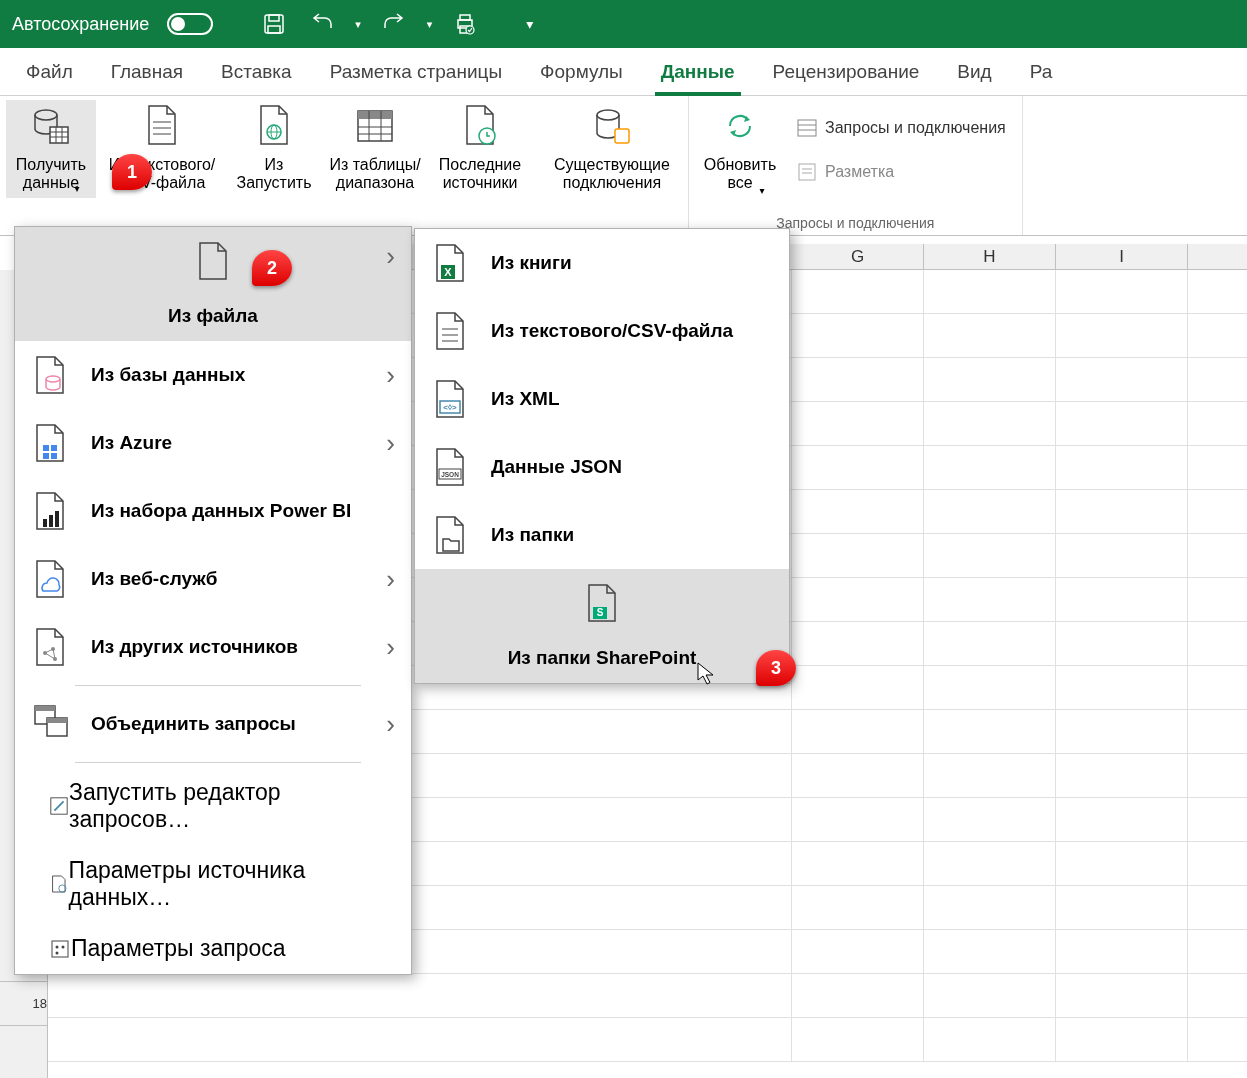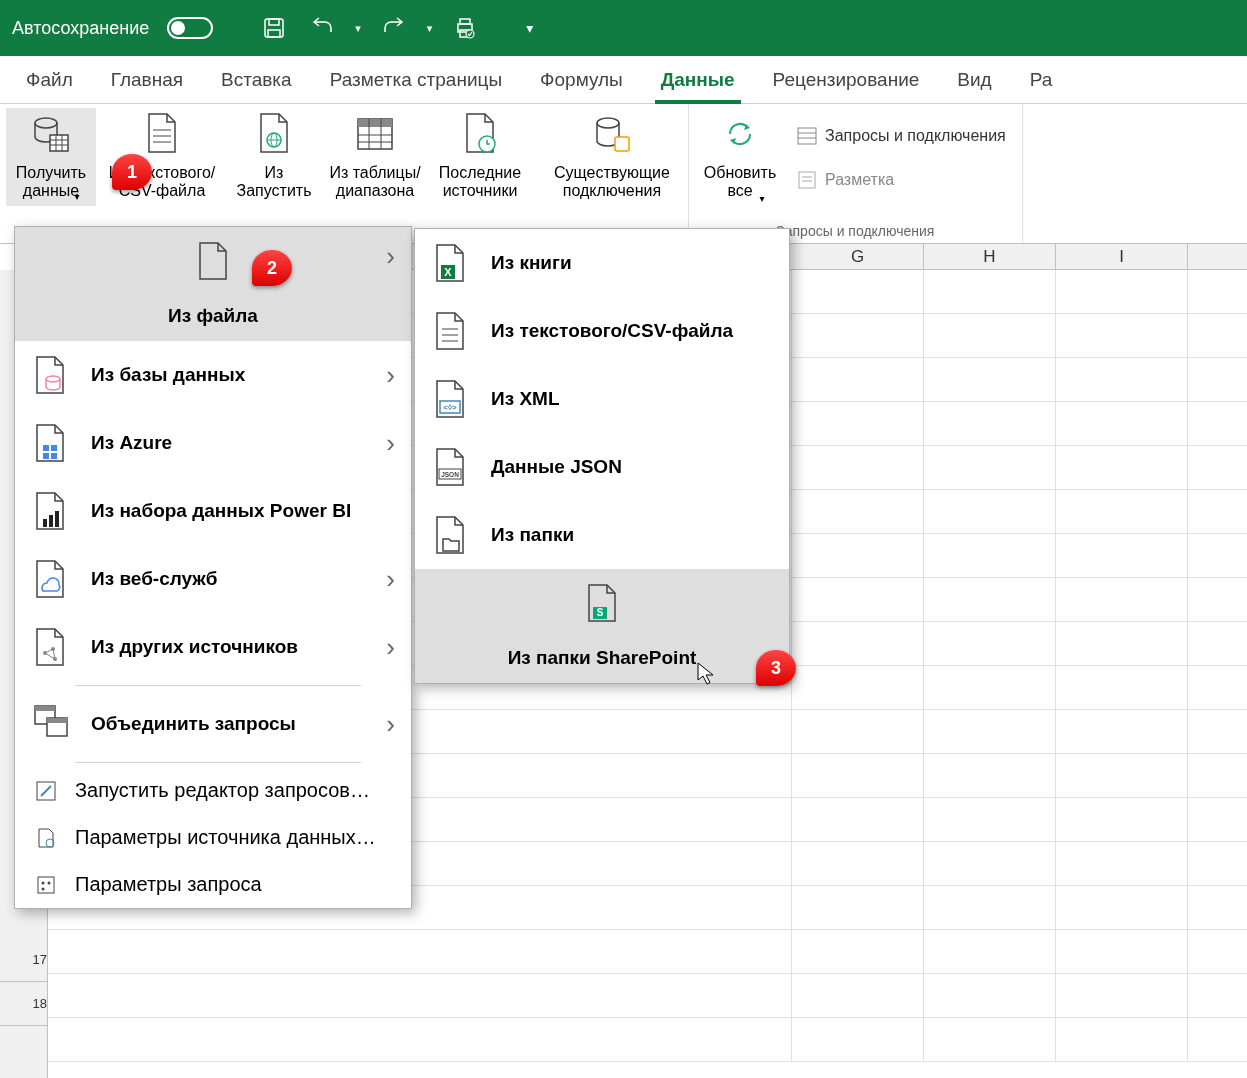--- a/index.html
+++ b/index.html
@@ -1,18 +1,18 @@
 <!DOCTYPE html>
 <html><head>
 <meta charset="utf-8">
 <style>
 * { margin: 0; padding: 0; box-sizing: border-box; font-family: 'Segoe UI', Tahoma, sans-serif; }
 body { background: #fff; width: 1247px; height: 1078px; overflow: hidden; position: relative; }
 
-.titlebar { background: #107c41; height: 56px; display: flex; align-items: center; padding: 0 12px; gap: 18px; color: #fff; }
+.titlebar { background: #107c41; height: 48px; display: flex; align-items: center; padding: 0 12px; gap: 18px; color: #fff; }
 .titlebar .autosave-label { font-size: 18px; }
 .titlebar .toggle { width: 46px; height: 22px; border: 2px solid #fff; border-radius: 11px; position: relative; }
 .titlebar .toggle::after { content: ""; position: absolute; width: 14px; height: 14px; background: #fff; border-radius: 50%; top: 2px; left: 2px; }
 .titlebar .tb-btn { width: 30px; height: 30px; display: flex; align-items: center; justify-content: center; }
 
 .ribbon-tabs { height: 48px; display: flex; align-items: flex-end; padding: 0 10px; gap: 6px; border-bottom: 1px solid #d0d0d0; background: #fff; }
 .ribbon-tabs .tab { padding: 10px 16px 12px; font-size: 19px; color: #444; cursor: pointer; position: relative; }
 .ribbon-tabs .tab.active { color: #107c41; font-weight: 600; }
 .ribbon-tabs .tab.active::after { content: ""; position: absolute; left: 10px; right: 10px; bottom: -1px; height: 4px; background: #107c41; }
 
@@ -36,21 +36,21 @@
 .grid { position: absolute; top: 26px; left: 48px; right: 0; bottom: 0; background: #fff; }
 .grid .row { display: flex; height: 44px; border-bottom: 1px solid #e0e0e0; }
 .grid .cell { width: 132px; border-right: 1px solid #e0e0e0; }
 
 .menu { position: absolute; background: #fff; border: 1px solid #b0b0b0; box-shadow: 4px 4px 12px rgba(0,0,0,0.3); }
 .menu .mitem { padding: 14px 18px; display: flex; align-items: center; gap: 24px; font-size: 19px; font-weight: 600; cursor: pointer; position: relative; }
 .menu .mitem.sub::after { content: "›"; position: absolute; right: 16px; font-size: 26px; color: #666; font-weight: 400; }
 .menu .mitem.highlighted { background: #dedede; flex-direction: column; }
 .menu .mitem .micon { width: 34px; height: 40px; flex-shrink: 0; }
 .menu .msep { height: 1px; background: #d0d0d0; margin: 4px 50px 4px 60px; }
-.menu .msimple { padding: 12px 20px; display: flex; align-items: center; gap: 18px; font-size: 20px; cursor: pointer; }
+.menu .msimple { padding: 12px 34px; display: flex; align-items: center; font-size: 23px; cursor: pointer; }
 .menu .msimple .smicon { width: 22px; height: 22px; }
 
 .badge { position: absolute; width: 40px; height: 36px; background: linear-gradient(180deg,#f44,#d00); border-radius: 50% 50% 50% 4px; display: flex; align-items: center; justify-content: center; color: #fff; font-size: 18px; font-weight: 600; box-shadow: 0 2px 4px rgba(0,0,0,0.4); }
 
 .cursor { position: absolute; width: 18px; height: 24px; }
 
 svg { display: block; }
 </style>
 </head>
 <body>

